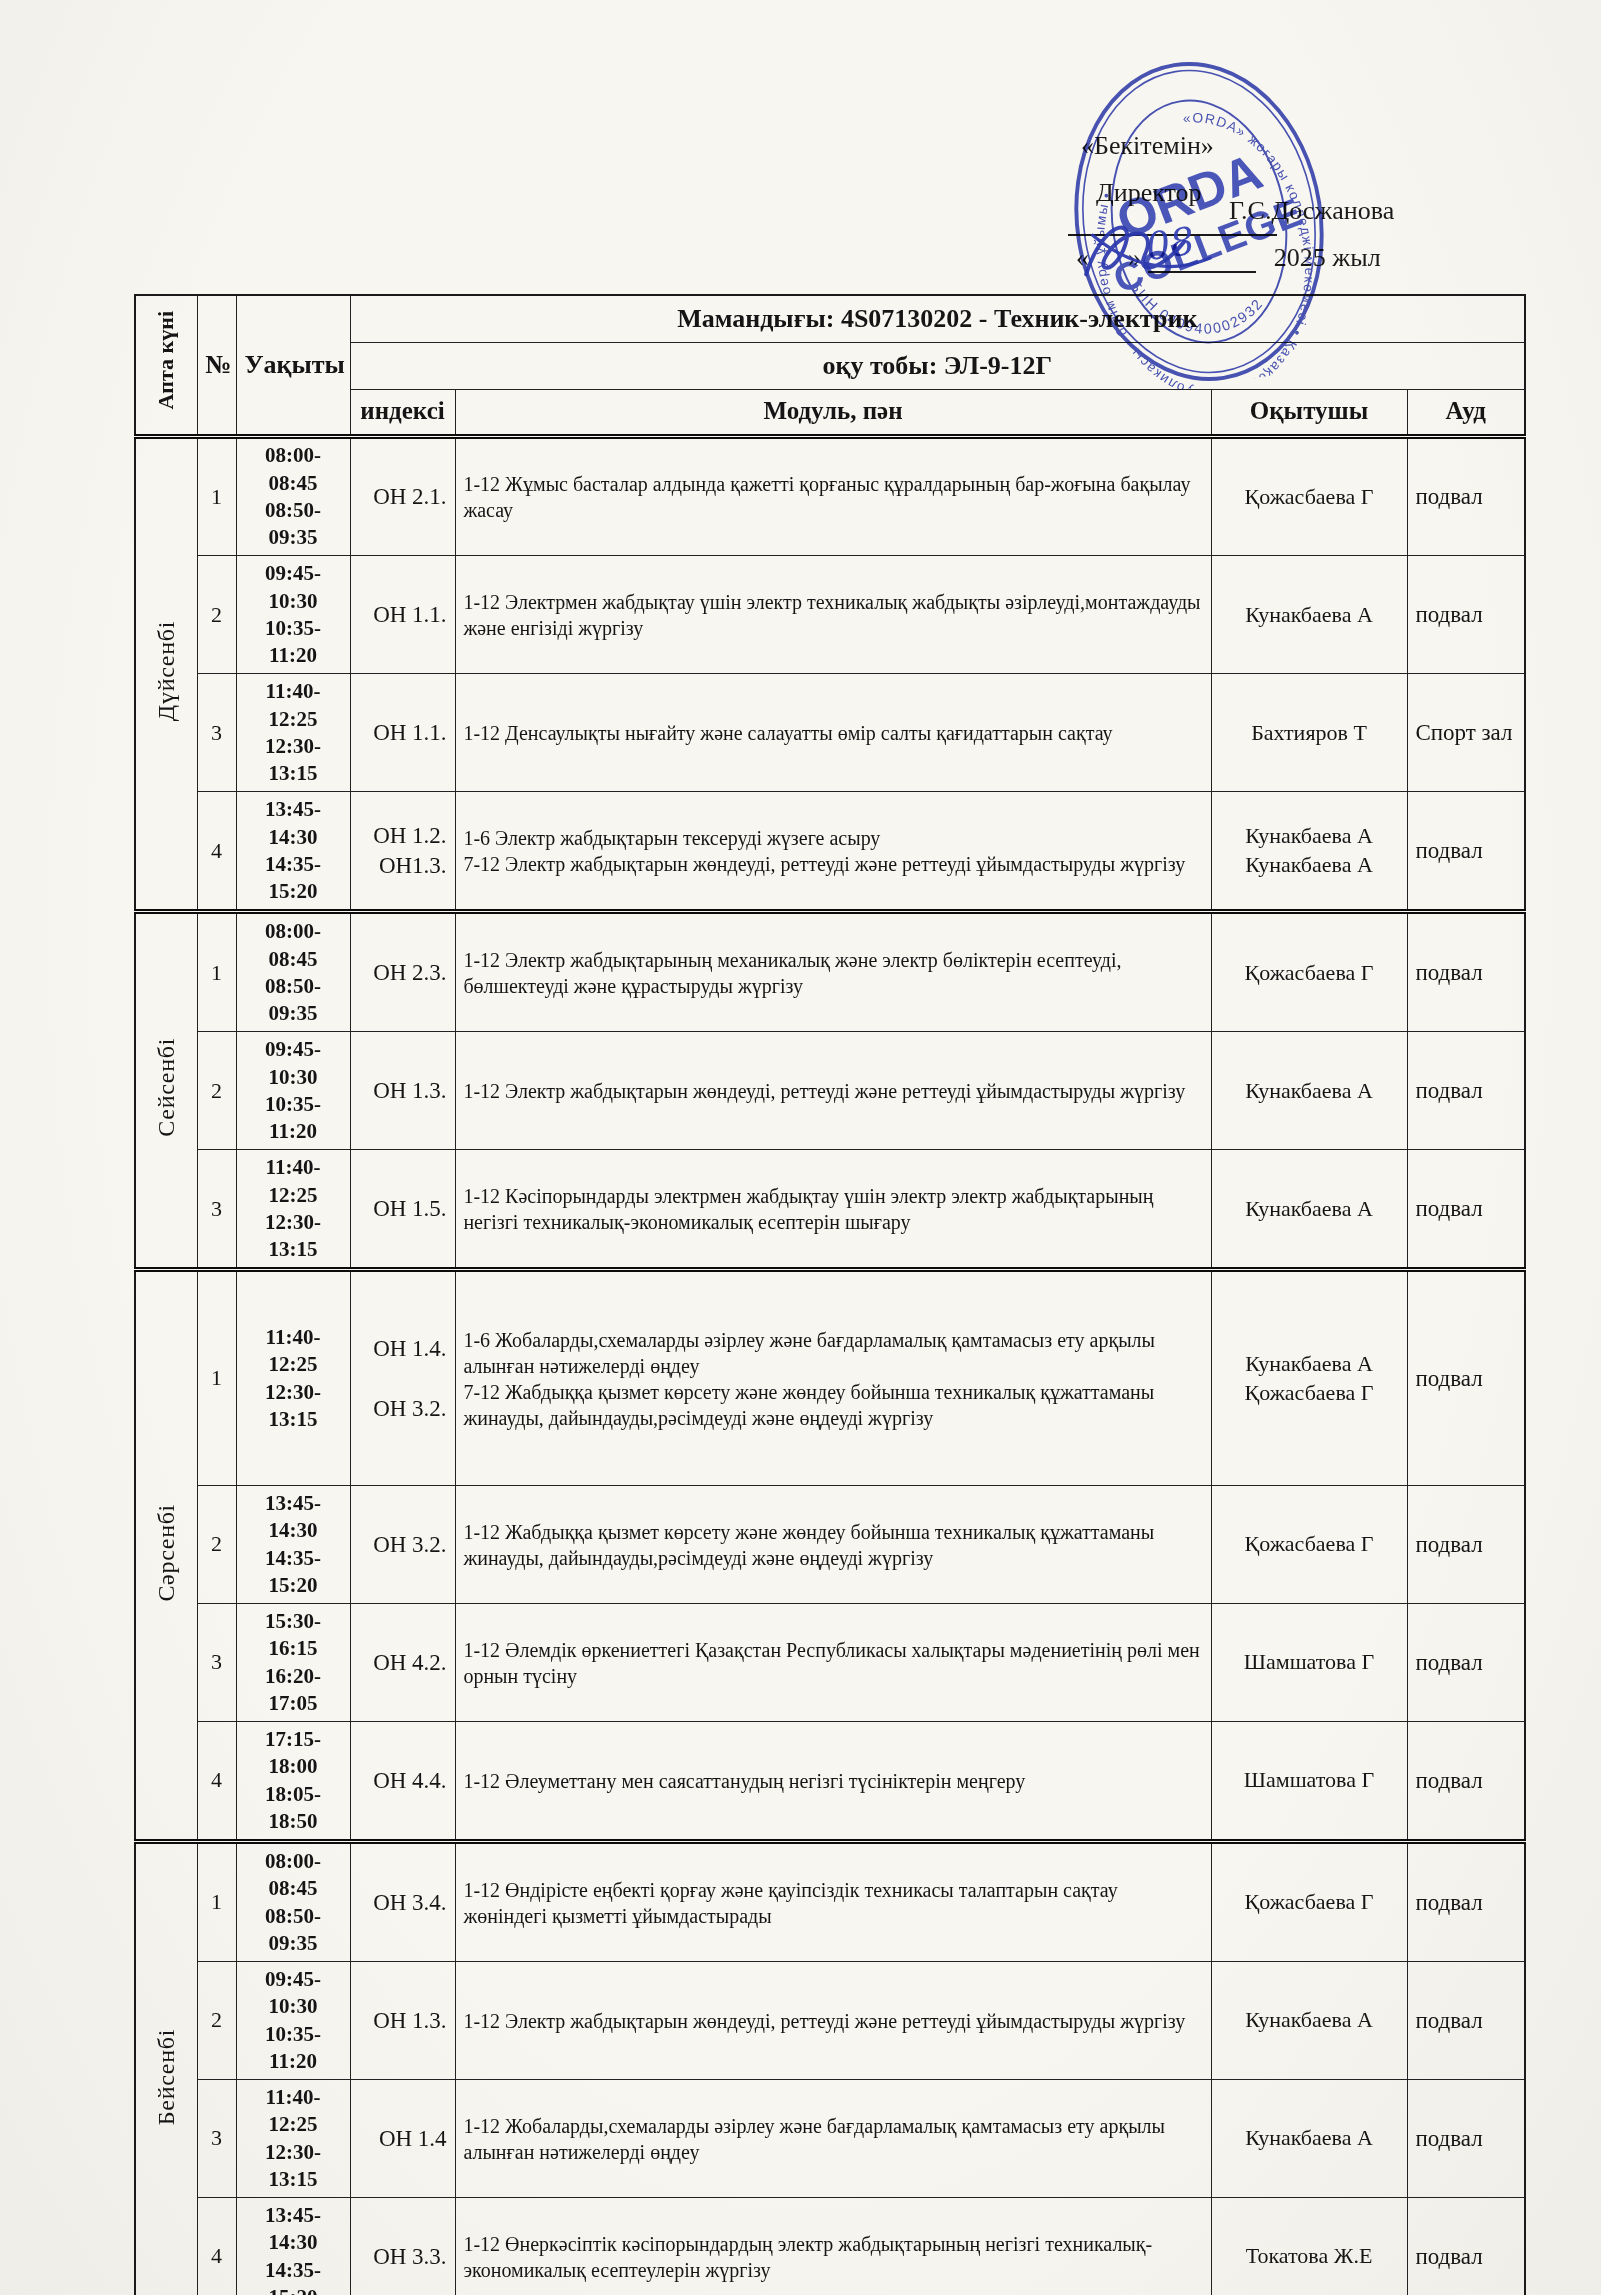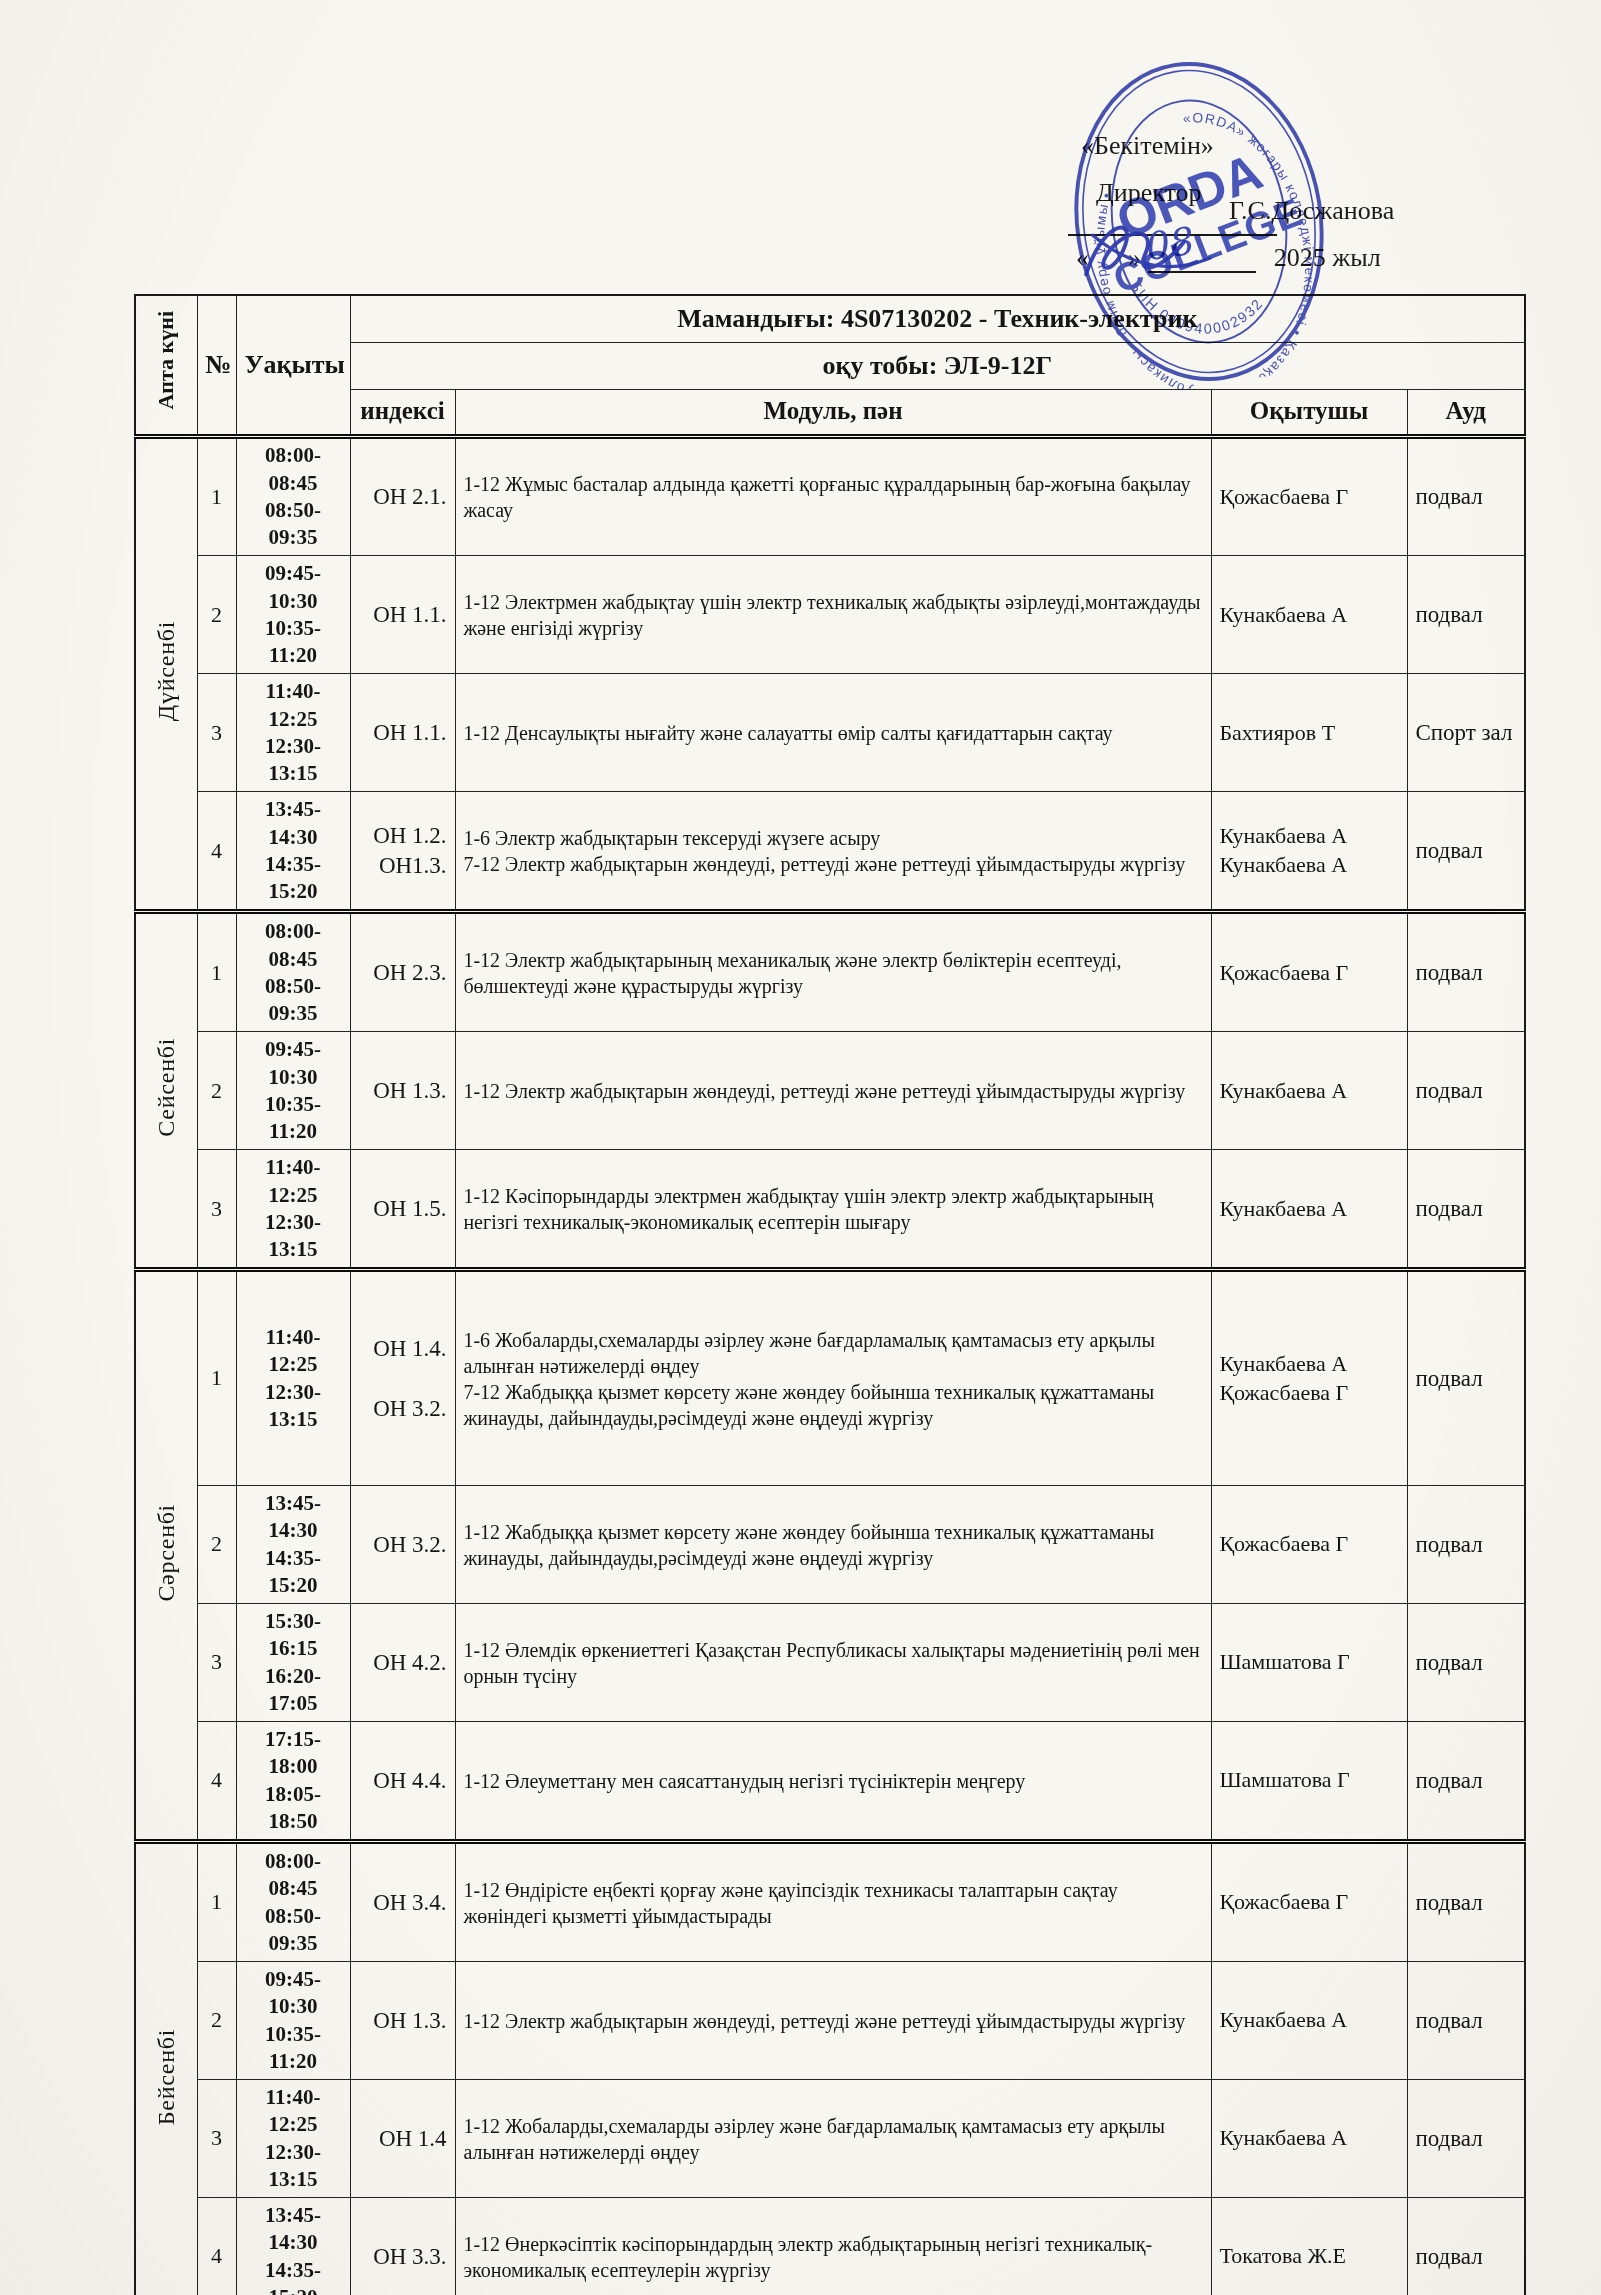--- a/index.html
+++ b/index.html
@@ -56,21 +56,21 @@
   table.schedule{border-bottom:5.9px double #0c0c0c;}
   td.day-cell{text-align:center;padding:2.6px;}
   td.day-cell span{
     display:inline-block;writing-mode:vertical-rl;transform:rotate(180deg);
     font-size:24px;letter-spacing:0.7px;white-space:nowrap;
   }
   td.num-cell{text-align:center;font-size:22px;}
   td.time-cell{text-align:center;font-weight:bold;font-size:21px;white-space:pre-line;}
   td.idx-cell{text-align:right;font-size:23px;white-space:pre-line;}
   td.mod-cell{text-align:left;white-space:pre-line;padding-left:11.8px;}
-  td.tea-cell{text-align:left;font-size:22px;white-space:pre-line;padding-left:13px;}
+  td.tea-cell{text-align:center;font-size:22px;white-space:pre-line;padding-left:13px;}
   td.aud-cell{text-align:left;font-size:23px;vertical-align:top;padding-top:6.5px;padding-left:11.8px;}
   th.spec-cell,th.group-cell{text-align:center;} .rh2{height:68px;} .rh3{height:92px;} .rh4{height:111px;} .rhBig{height:216px;}
   .hh{height:47px;}
 </style>
 </head>
 <body>
 
 <div class="top-area">
   <div class="title-block">
   </div>

